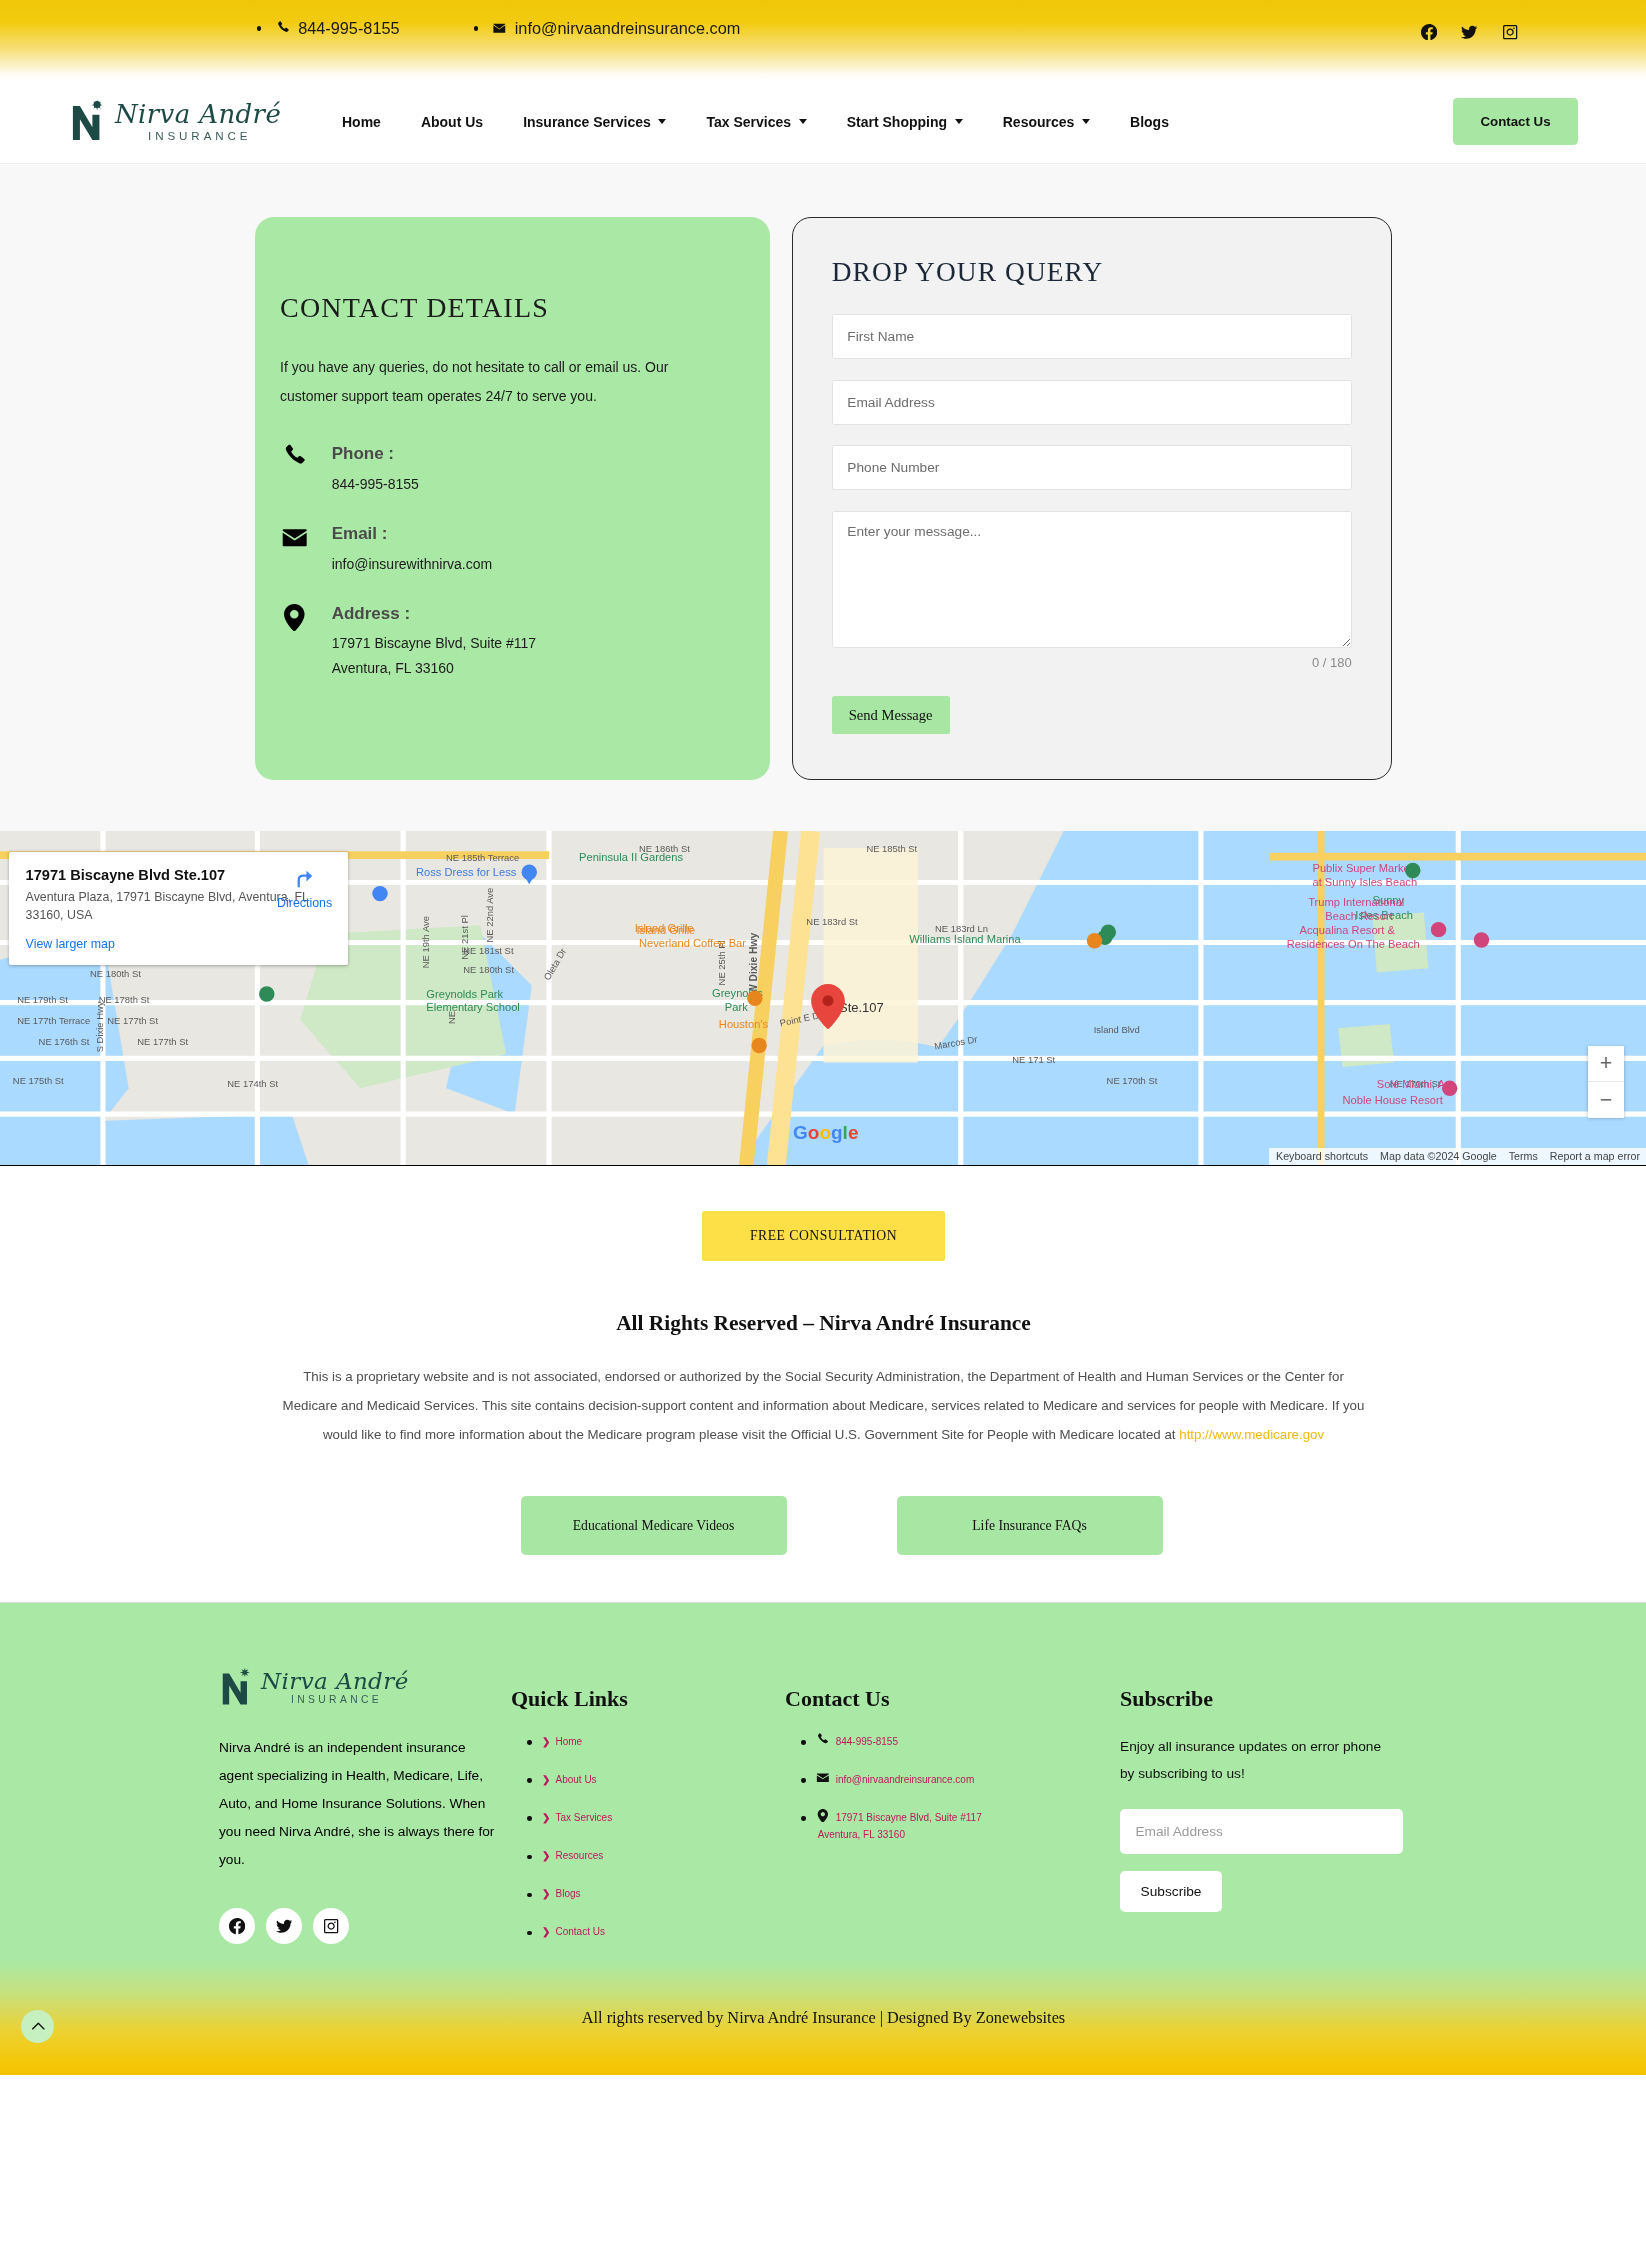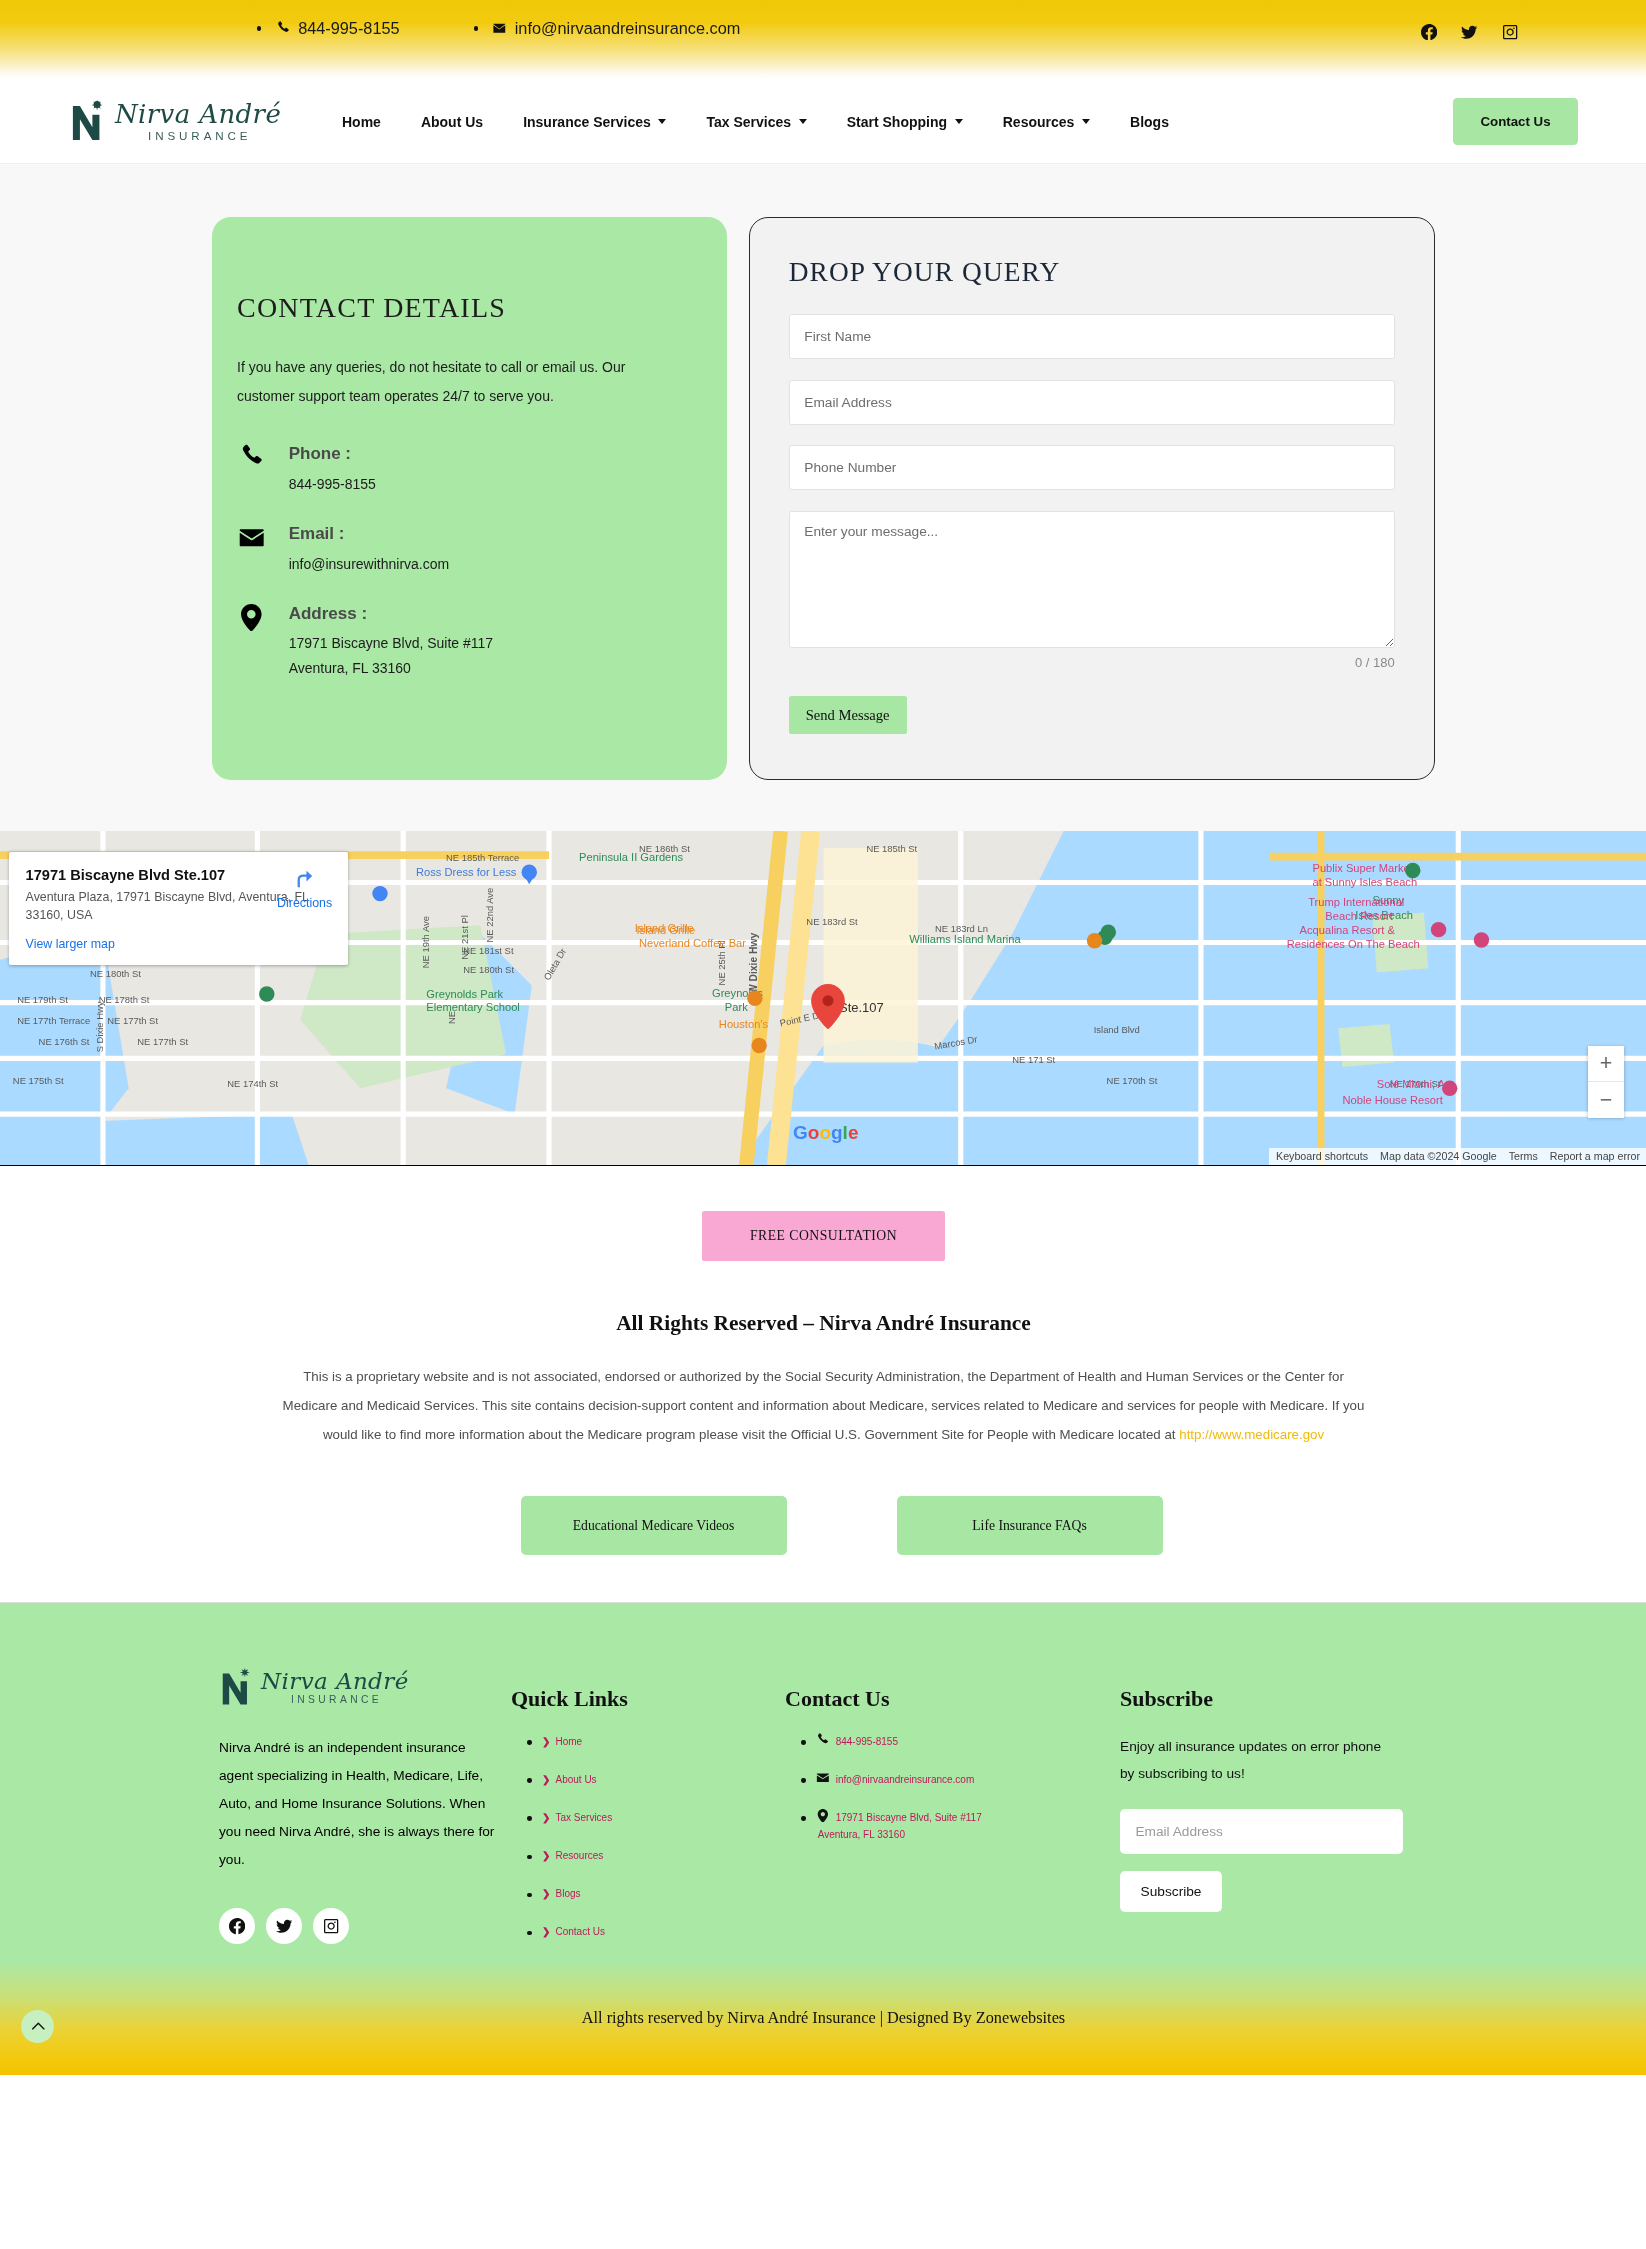--- a/index.html
+++ b/index.html
@@ -156,21 +156,21 @@
     color: #4a4a4a;
     margin-bottom: 7.7px;
   }
   .cd-value {
     font-size: 14px;
     color: #1c1c1c;
     line-height: 1.75;
   }
 
   .query-card {
-    width: 686px;
+    width: 600px;
     background: #f2f2f2;
     border: 1.3px solid #2b2b2b;
     border-radius: 19px;
     padding: 39px 39px 45px 39px;
   }
   .q-title {
     font-family: "Liberation Serif", serif;
     font-size: 27.4px;
     letter-spacing: 1.1px;
     color: #1c2838;
@@ -281,21 +281,21 @@
   }
   .map-pin-label {
     position: absolute; left: 839px; top: 169px; z-index: 3;
     font-size: 13px; color: #333; font-weight: 500;
   }
 
   
   .post-map { background: #fff; padding: 45px 0 34px 0; text-align: center; }
   .free-consult {
     display: inline-block;
-    background: #f9a8d4;
+    background: #fde047;
     border: none;
     border-radius: 2.6px;
     font-family: "Liberation Serif", serif;
     font-size: 13.7px;
     letter-spacing: 0.5px;
     color: #111;
     padding: 17px 48px;
     cursor: pointer;
   }
   .arr-title {

